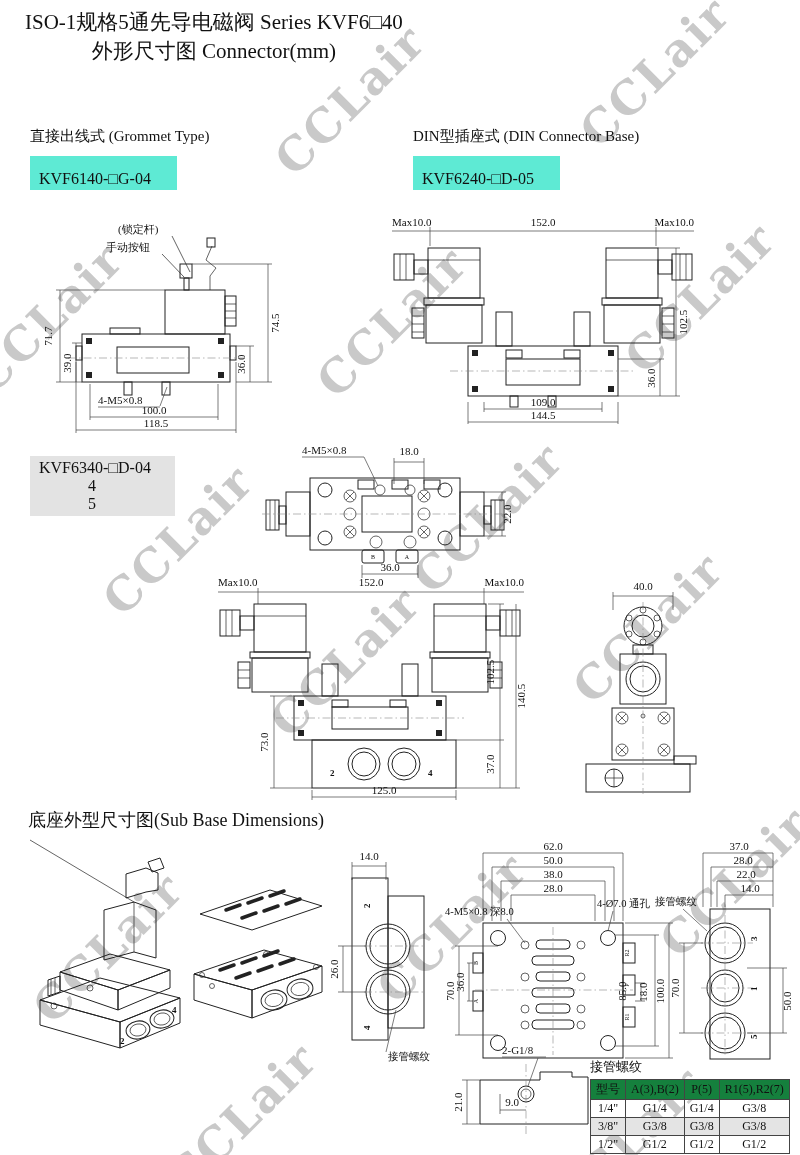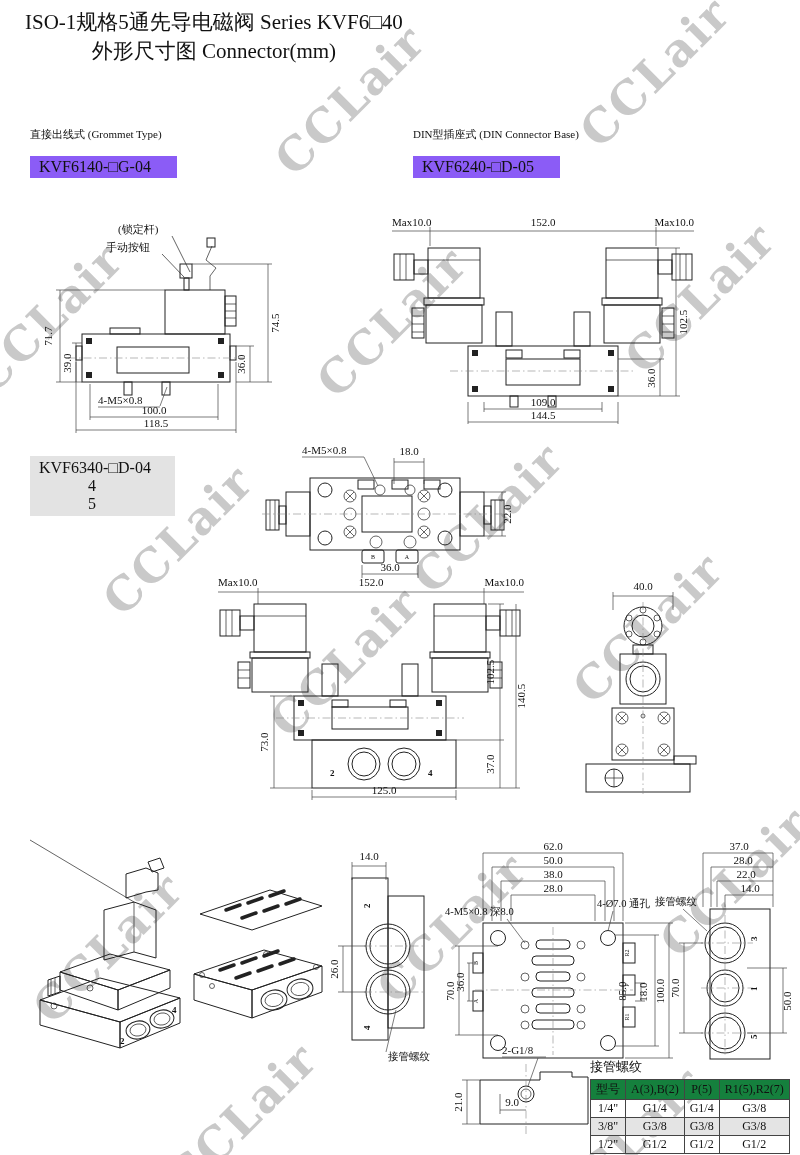--- a/index.html
+++ b/index.html
@@ -3,22 +3,22 @@
 <meta charset="utf-8">
 <style>
   html,body{margin:0;padding:0;background:#fff;}
   .page{position:relative;width:800px;height:1155px;background:#fff;overflow:hidden;
         font-family:"Liberation Serif",serif;color:#111;}
   .wm{position:absolute;font-family:"DejaVu Serif",serif;font-weight:bold;font-size:46px;
       color:#c9c9c9;transform:translate(-50%,-50%) rotate(-45deg);letter-spacing:2px;
       white-space:nowrap;z-index:0;user-select:none;}
   .fg{position:absolute;z-index:1;}
   .title{font-size:21px;line-height:29px;text-align:center;}
-  .sec{font-size:11px;}
-  .model{background:#8b5cf6;font-size:16px;padding:2px 8px 2px 9px;width:130px;}
+  .sec{font-size:15px;}
+  .model{background:#5eead4;font-size:16px;padding:14px 8px 2px 9px;width:130px;}
   .model3{background:#e3e3e3;font-size:16px;padding:3px 8px 3px 9px;width:128px;line-height:18px;}
   .model3 .ind{padding-left:49px;}
   svg{overflow:visible;}
   svg text{font-family:"Liberation Serif",serif;fill:#111;}
   .dt{font-size:11px;}
   .dts{font-size:10.5px;}
   .pl{font-size:9px;font-weight:bold;}
   .tn{font-size:6px;}
   .ln{stroke:#222;stroke-width:1;fill:none;}
   .lt{stroke:#222;stroke-width:.7;fill:none;}
@@ -358,20 +358,21 @@
       <rect class="ln" x="30" y="184" width="104" height="28"></rect>
         <rect class="ln" x="118" y="176" width="22" height="8"></rect>
       <circle class="ln" cx="58" cy="198" r="9"></circle>
         <line class="lt" x1="49" y1="198" x2="67" y2="198"></line>
         <line class="lt" x1="58" y1="189" x2="58" y2="207"></line>
       <line class="cl" x1="87" y1="22" x2="87" y2="214"></line>
     </g>
     <text class="dt" text-anchor="middle" x="87" y="10">40.0</text>
   </svg>
 
+  <div class="fg sec" style="left:28px;top:808px;font-size:18px">底座外型尺寸图(Sub Base Dimensions)</div>
 
   <svg class="fg" style="left:30px;top:840px" width="160" height="225" viewBox="0 0 160 225">
     <g>
       <polygon class="ln" points="96,34 116,28 128,33 128,50 116,52 96,58"></polygon>
       <polygon class="ln" points="118,22 130,18 134,28 122,32"></polygon>
       <polygon class="ln" points="74,70 104,62 126,70 126,118 104,112 74,120"></polygon>
       <line class="lt" x1="104" y1="62" x2="104" y2="112"></line>
       <line class="lt" x1="104" y1="62" x2="96,58" stroke="#222"></line>
       <polygon class="ln" points="30,132 80,114 140,130 88,150"></polygon>
       <polygon class="ln" points="30,132 30,150 88,170 88,150"></polygon>

